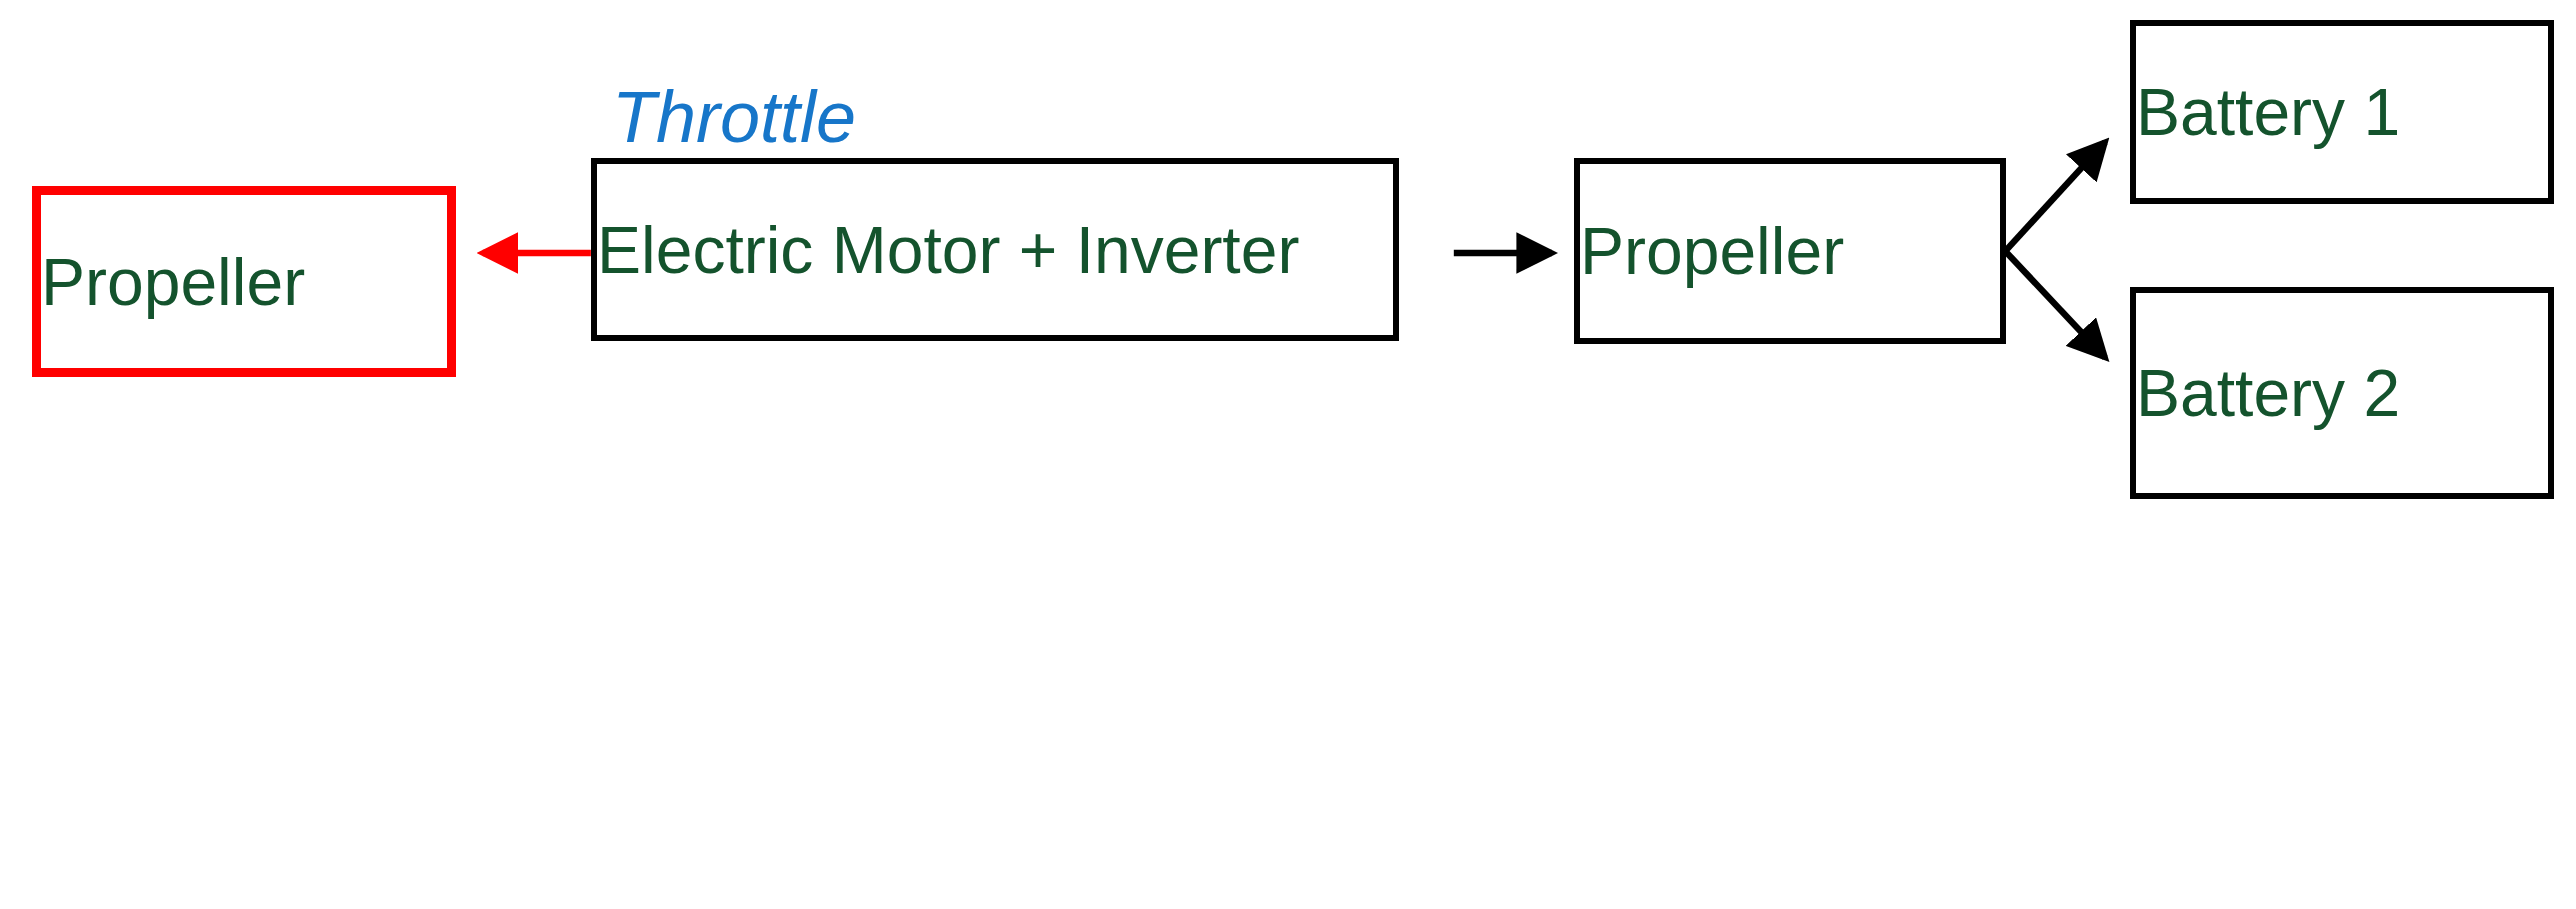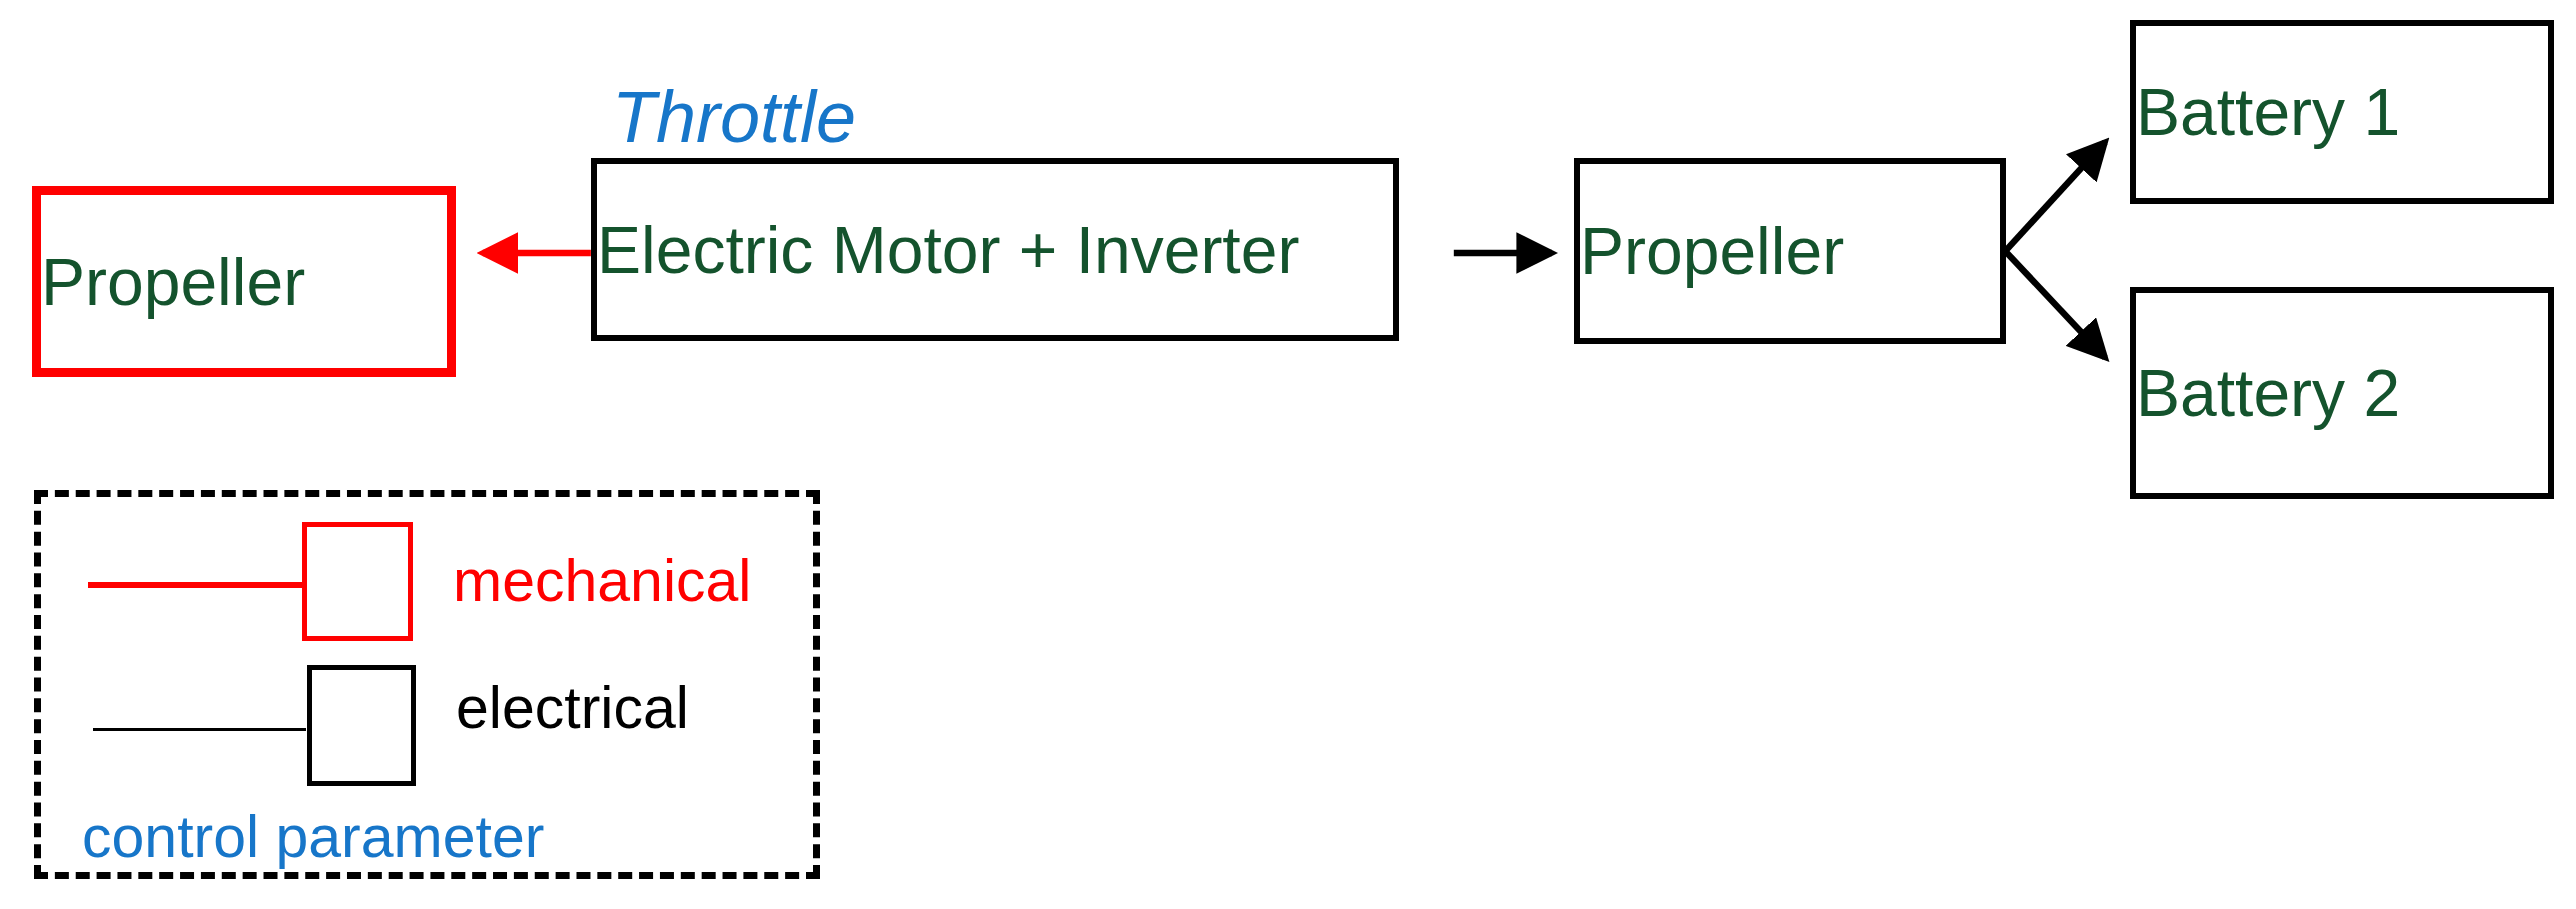--- a/index.html
+++ b/index.html
@@ -94,26 +94,15 @@
   </div>
 
   <div class="node" id="node-battery1">
     <span>Battery 1</span>
   </div>
 
   <div class="node" id="node-battery2">
     <span>Battery 2</span>
   </div>
 
-  <div id="legend">
-    <div class="legend-line" id="legend-line-mechanical"></div>
-    <div class="legend-swatch" id="legend-swatch-mechanical"></div>
-    <div class="legend-label" id="legend-label-mechanical">mechanical</div>
-
-    <div class="legend-line" id="legend-line-electrical"></div>
-    <div class="legend-swatch" id="legend-swatch-electrical"></div>
-    <div class="legend-label" id="legend-label-electrical">electrical</div>
-
-    <div class="legend-label" id="legend-control-label">control parameter</div>
-  </div>
 
 </div>
 
 
 </body></html>

